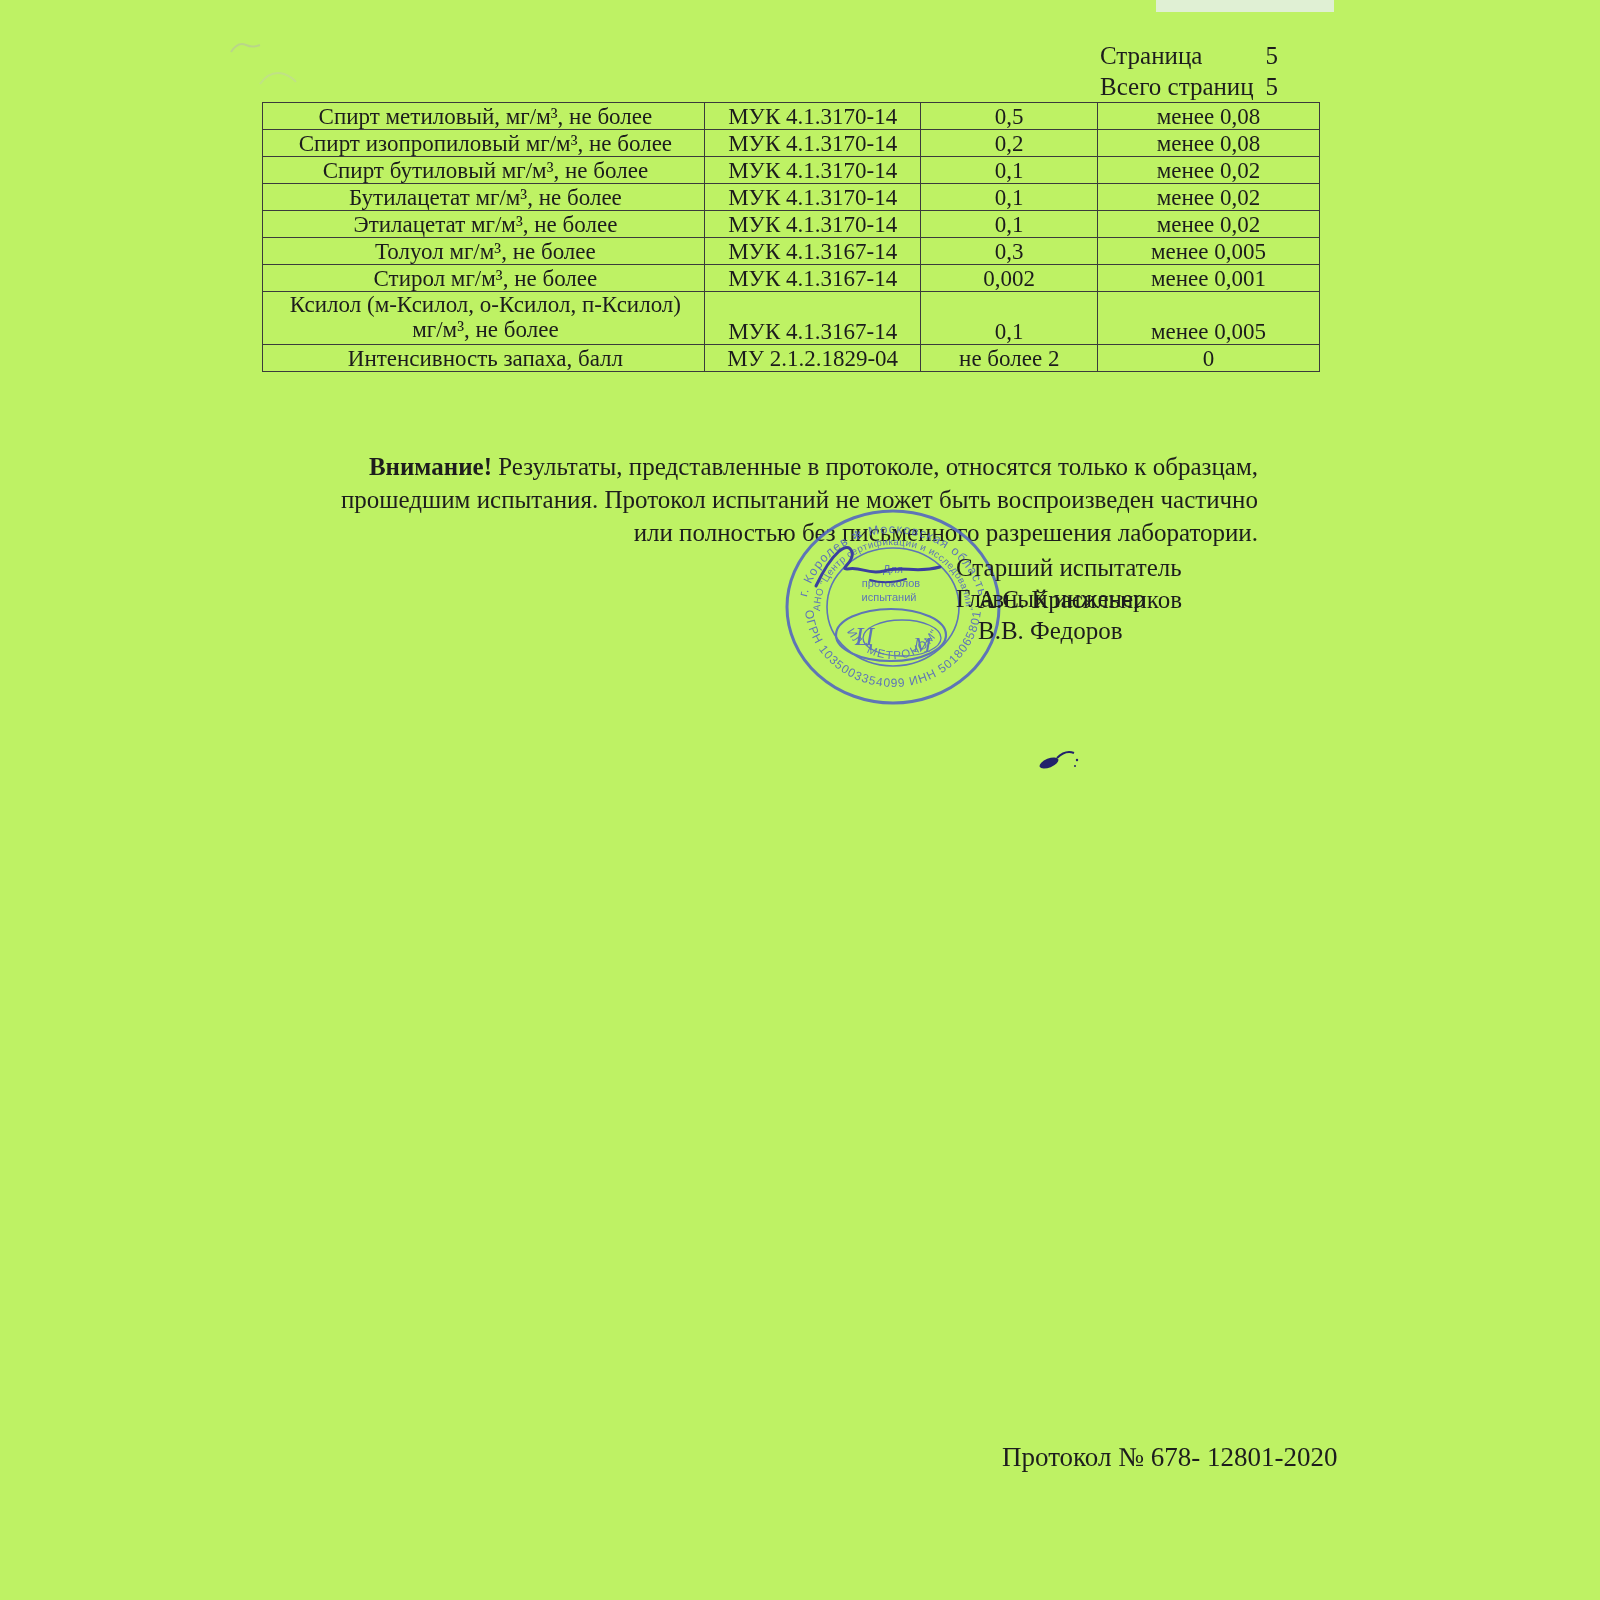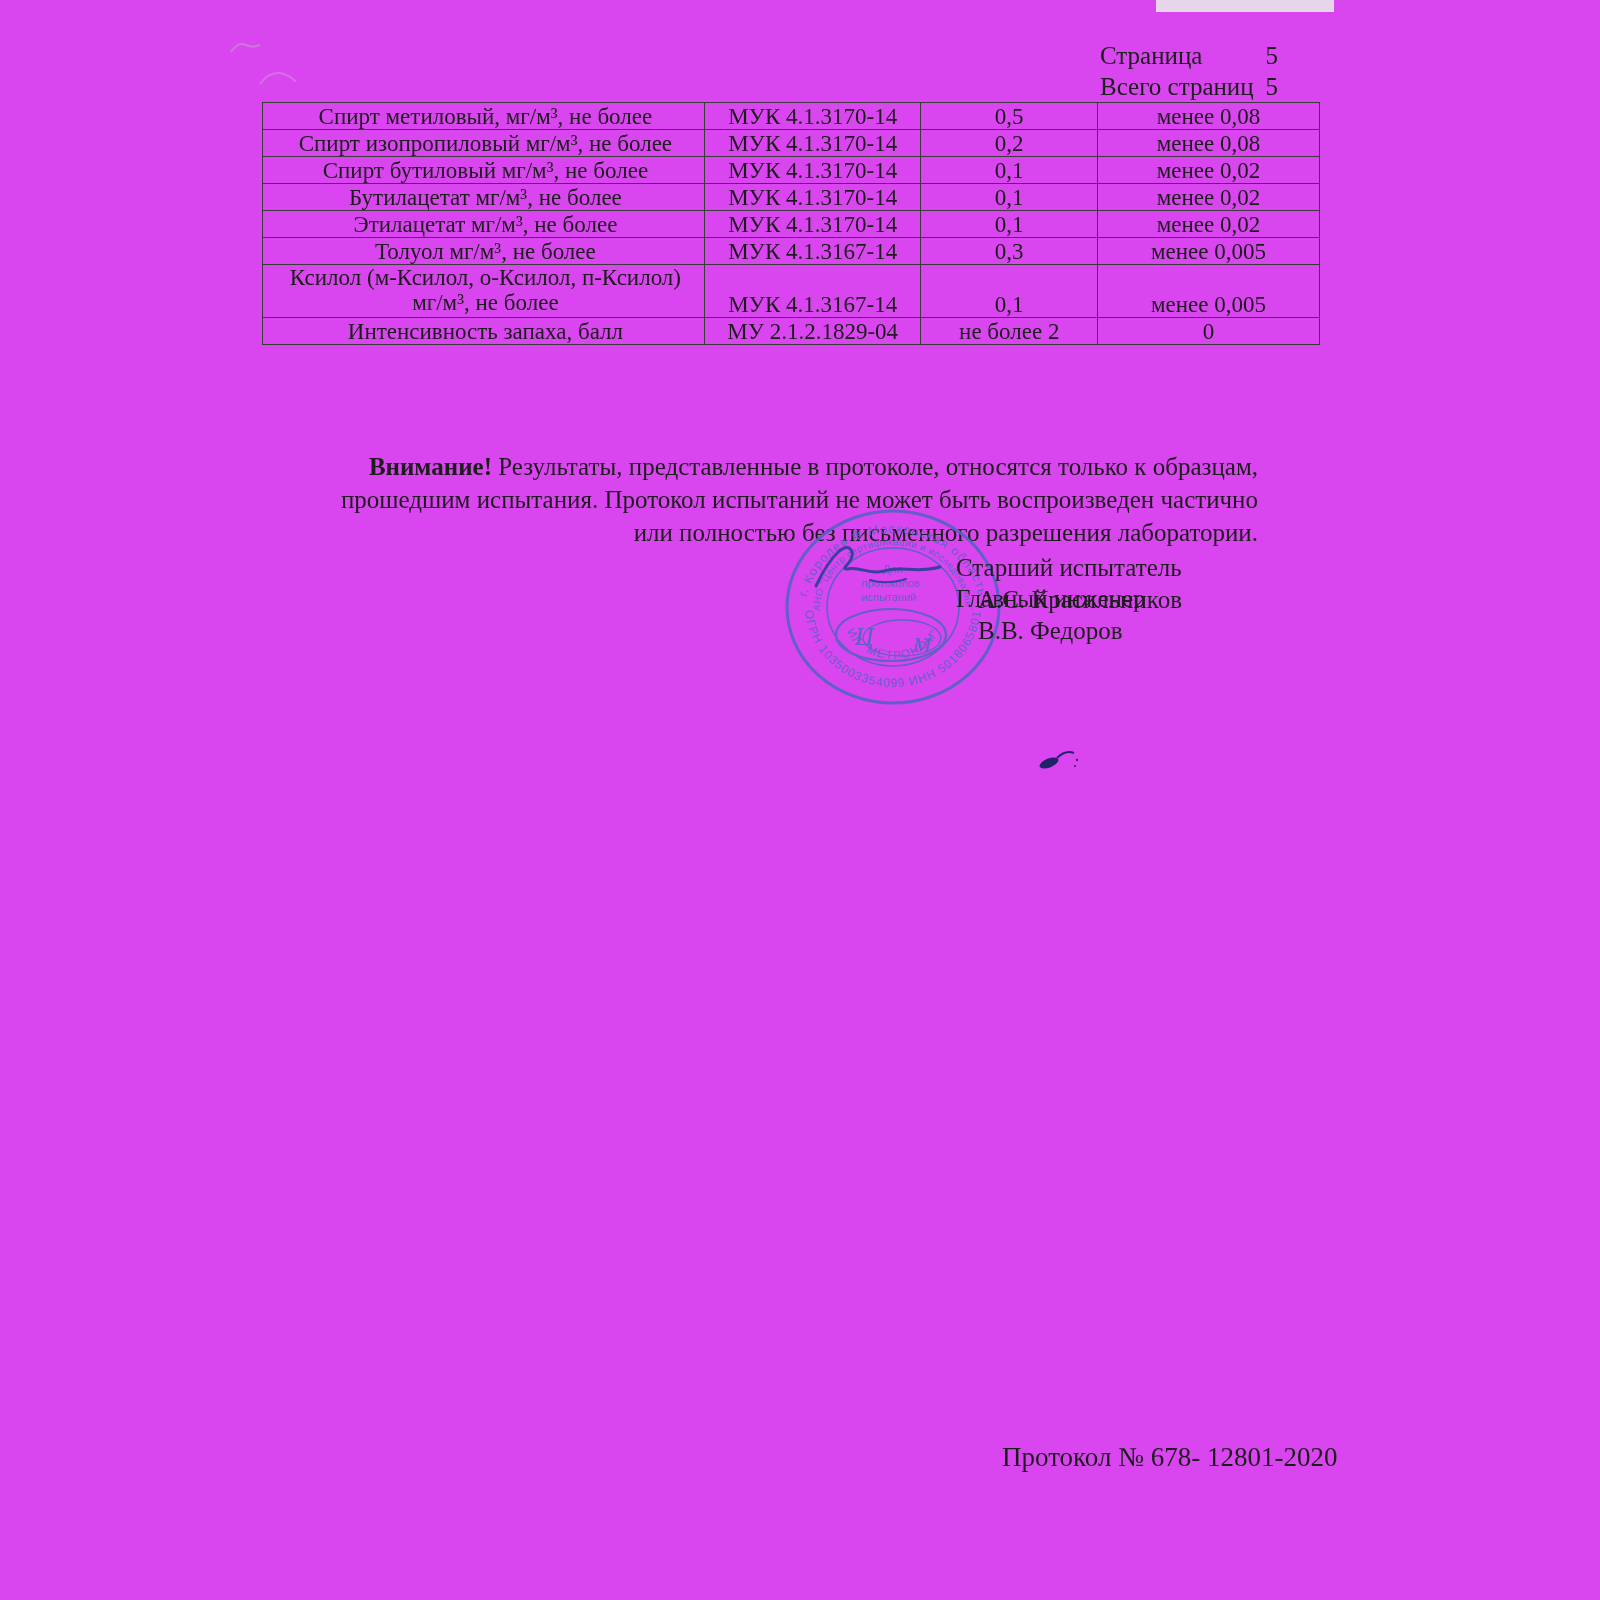--- a/index.html
+++ b/index.html
@@ -1,18 +1,18 @@
 <!DOCTYPE html>
 <html><head>
 <meta charset="utf-8">
 <style>
   html,body{margin:0;padding:0;background:#e8e8e8;}
   .page{
     position:relative;width:1600px;height:1600px;margin:0 auto;
-    background:#d946ef;overflow:hidden;
+    background:#bef264;overflow:hidden;
     font-family:"Liberation Serif","DejaVu Serif",serif;color:#1d1d1d;
   }
   
   .scan-strip{position:absolute;left:1156px;top:0;width:178px;height:12px;background:#e6f0e7;opacity:.85;}
   
   .pg-header{position:absolute;left:1100px;top:40px;width:178px;font-size:25px;line-height:31px;}
   .pg-header .row{display:flex;justify-content:space-between;}
   
   .tbl-wrap{position:absolute;left:262px;top:102px;width:1058px;}
   table.results{border-collapse:collapse;width:100%;table-layout:fixed;font-size:23px;color:#1c1c1c;}
@@ -102,20 +102,26 @@
           <td class="c-sub">Этилацетат мг/м³, не более</td>
           <td class="c-mid">МУК 4.1.3170-14</td>
           <td class="c-mid">0,1</td>
           <td class="c-mid">менее 0,02</td>
         </tr>
         <tr>
           <td class="c-sub">Толуол мг/м³, не более</td>
           <td class="c-mid">МУК 4.1.3167-14</td>
           <td class="c-mid">0,3</td>
           <td class="c-mid">менее 0,005</td>
+        </tr>
+        <tr>
+          <td class="c-sub">Стирол мг/м³, не более</td>
+          <td class="c-mid">МУК 4.1.3167-14</td>
+          <td class="c-mid">0,002</td>
+          <td class="c-mid">менее 0,001</td>
         </tr>
         <tr class="tall">
           <td class="c-sub v-top">Ксилол (м-Ксилол, о-Ксилол, п-Ксилол) мг/м³, не более</td>
           <td class="c-mid v-bot">МУК 4.1.3167-14</td>
           <td class="c-mid v-bot">0,1</td>
           <td class="c-mid v-bot">менее 0,005</td>
         </tr>
         <tr>
           <td class="c-sub">Интенсивность запаха, балл</td>
           <td class="c-mid">МУ 2.1.2.1829-04</td>

